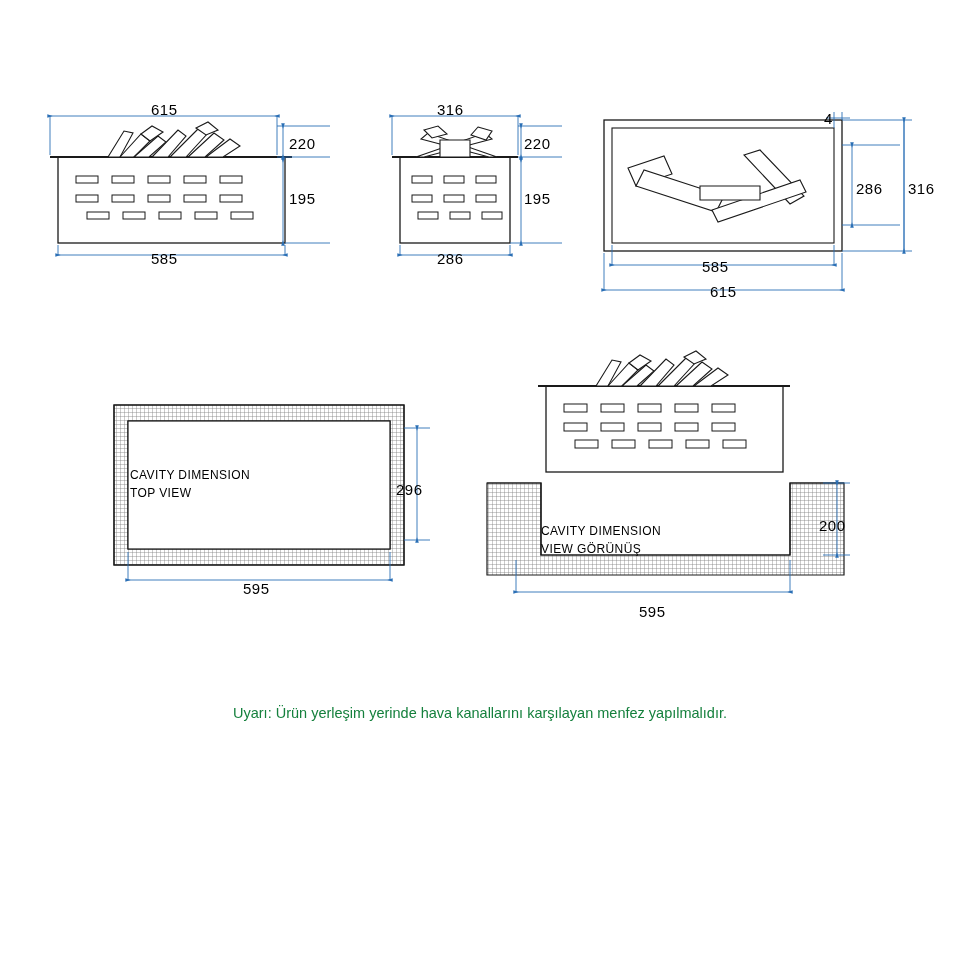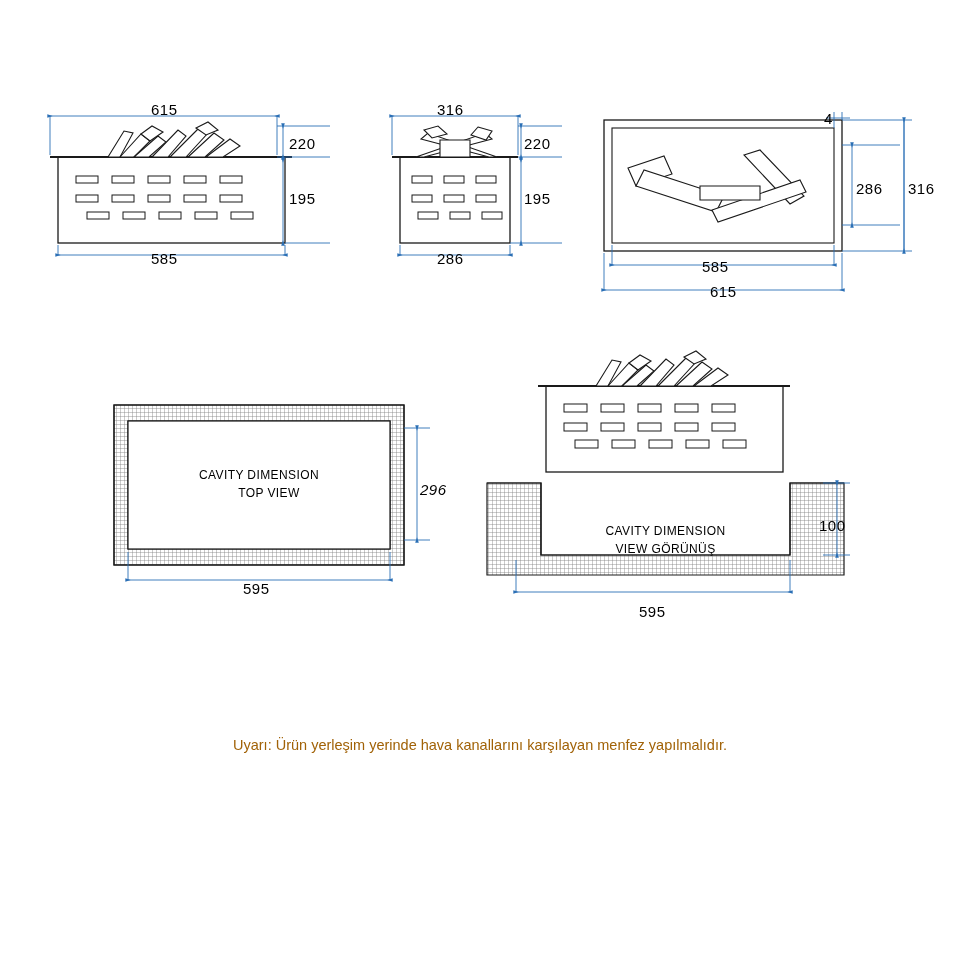--- a/index.html
+++ b/index.html
@@ -29,32 +29,31 @@
     color: #000;
     white-space: nowrap;
     letter-spacing: 0.5px;
   }
   .cav-label {
     position: absolute;
     font-family: "Liberation Sans", sans-serif;
     font-size: 12px;
     color: #000;
     white-space: nowrap;
-    text-align: center;
     letter-spacing: 0.4px;
   }
   .warning {
     position: absolute;
     left: 0;
-    top: 737px;
+    top: 705px;
     width: 960px;
     text-align: center;
     font-family: "Liberation Sans", sans-serif;
     font-size: 14.5px;
-    color: #a16207;
+    color: #15803d;
     white-space: nowrap;
   }
   svg { display: block; }
 </style>
 </head>
 <body>
 
 <div id="sheet">
 
   <svg width="960" height="960" viewBox="0 0 960 960">
@@ -271,23 +270,23 @@
   <div class="dim-label" style="left:524px; top:135px;">220</div>
   <div class="dim-label" style="left:524px; top:190px;">195</div>
 
   <div class="dim-label" style="left:824px; top:110px;">4</div>
   <div class="dim-label" style="left:856px; top:180px;">286</div>
   <div class="dim-label" style="left:908px; top:180px;">316</div>
   <div class="dim-label" style="left:702px; top:258px;">585</div>
   <div class="dim-label" style="left:710px; top:283px;">615</div>
 
   <div class="cav-label" style="left:130px; top:468px; width:258px;">CAVITY DIMENSION</div>
-  <div class="cav-label" style="left:130px; top:486px; width:258px;padding-left:10px;">TOP VIEW</div>
-  <div class="dim-label" style="left:420px; top:481px;font-style:italic;">296</div>
+  <div class="cav-label" style="left:130px; top:486px; width:258px;">TOP VIEW</div>
+  <div class="dim-label" style="left:396px; top:481px;">296</div>
   <div class="dim-label" style="left:243px; top:580px;">595</div>
 
   <div class="cav-label" style="left:541px; top:524px; width:249px;">CAVITY DIMENSION</div>
   <div class="cav-label" style="left:541px; top:542px; width:249px;">VIEW GÖRÜNÜŞ</div>
-  <div class="dim-label" style="left:819px; top:517px;">100</div>
+  <div class="dim-label" style="left:819px; top:517px;">200</div>
   <div class="dim-label" style="left:639px; top:603px;">595</div>
 
   <div class="warning">Uyarı: Ürün yerleşim yerinde hava kanallarını karşılayan menfez yapılmalıdır.</div>
 </div>
 
 </body></html>

